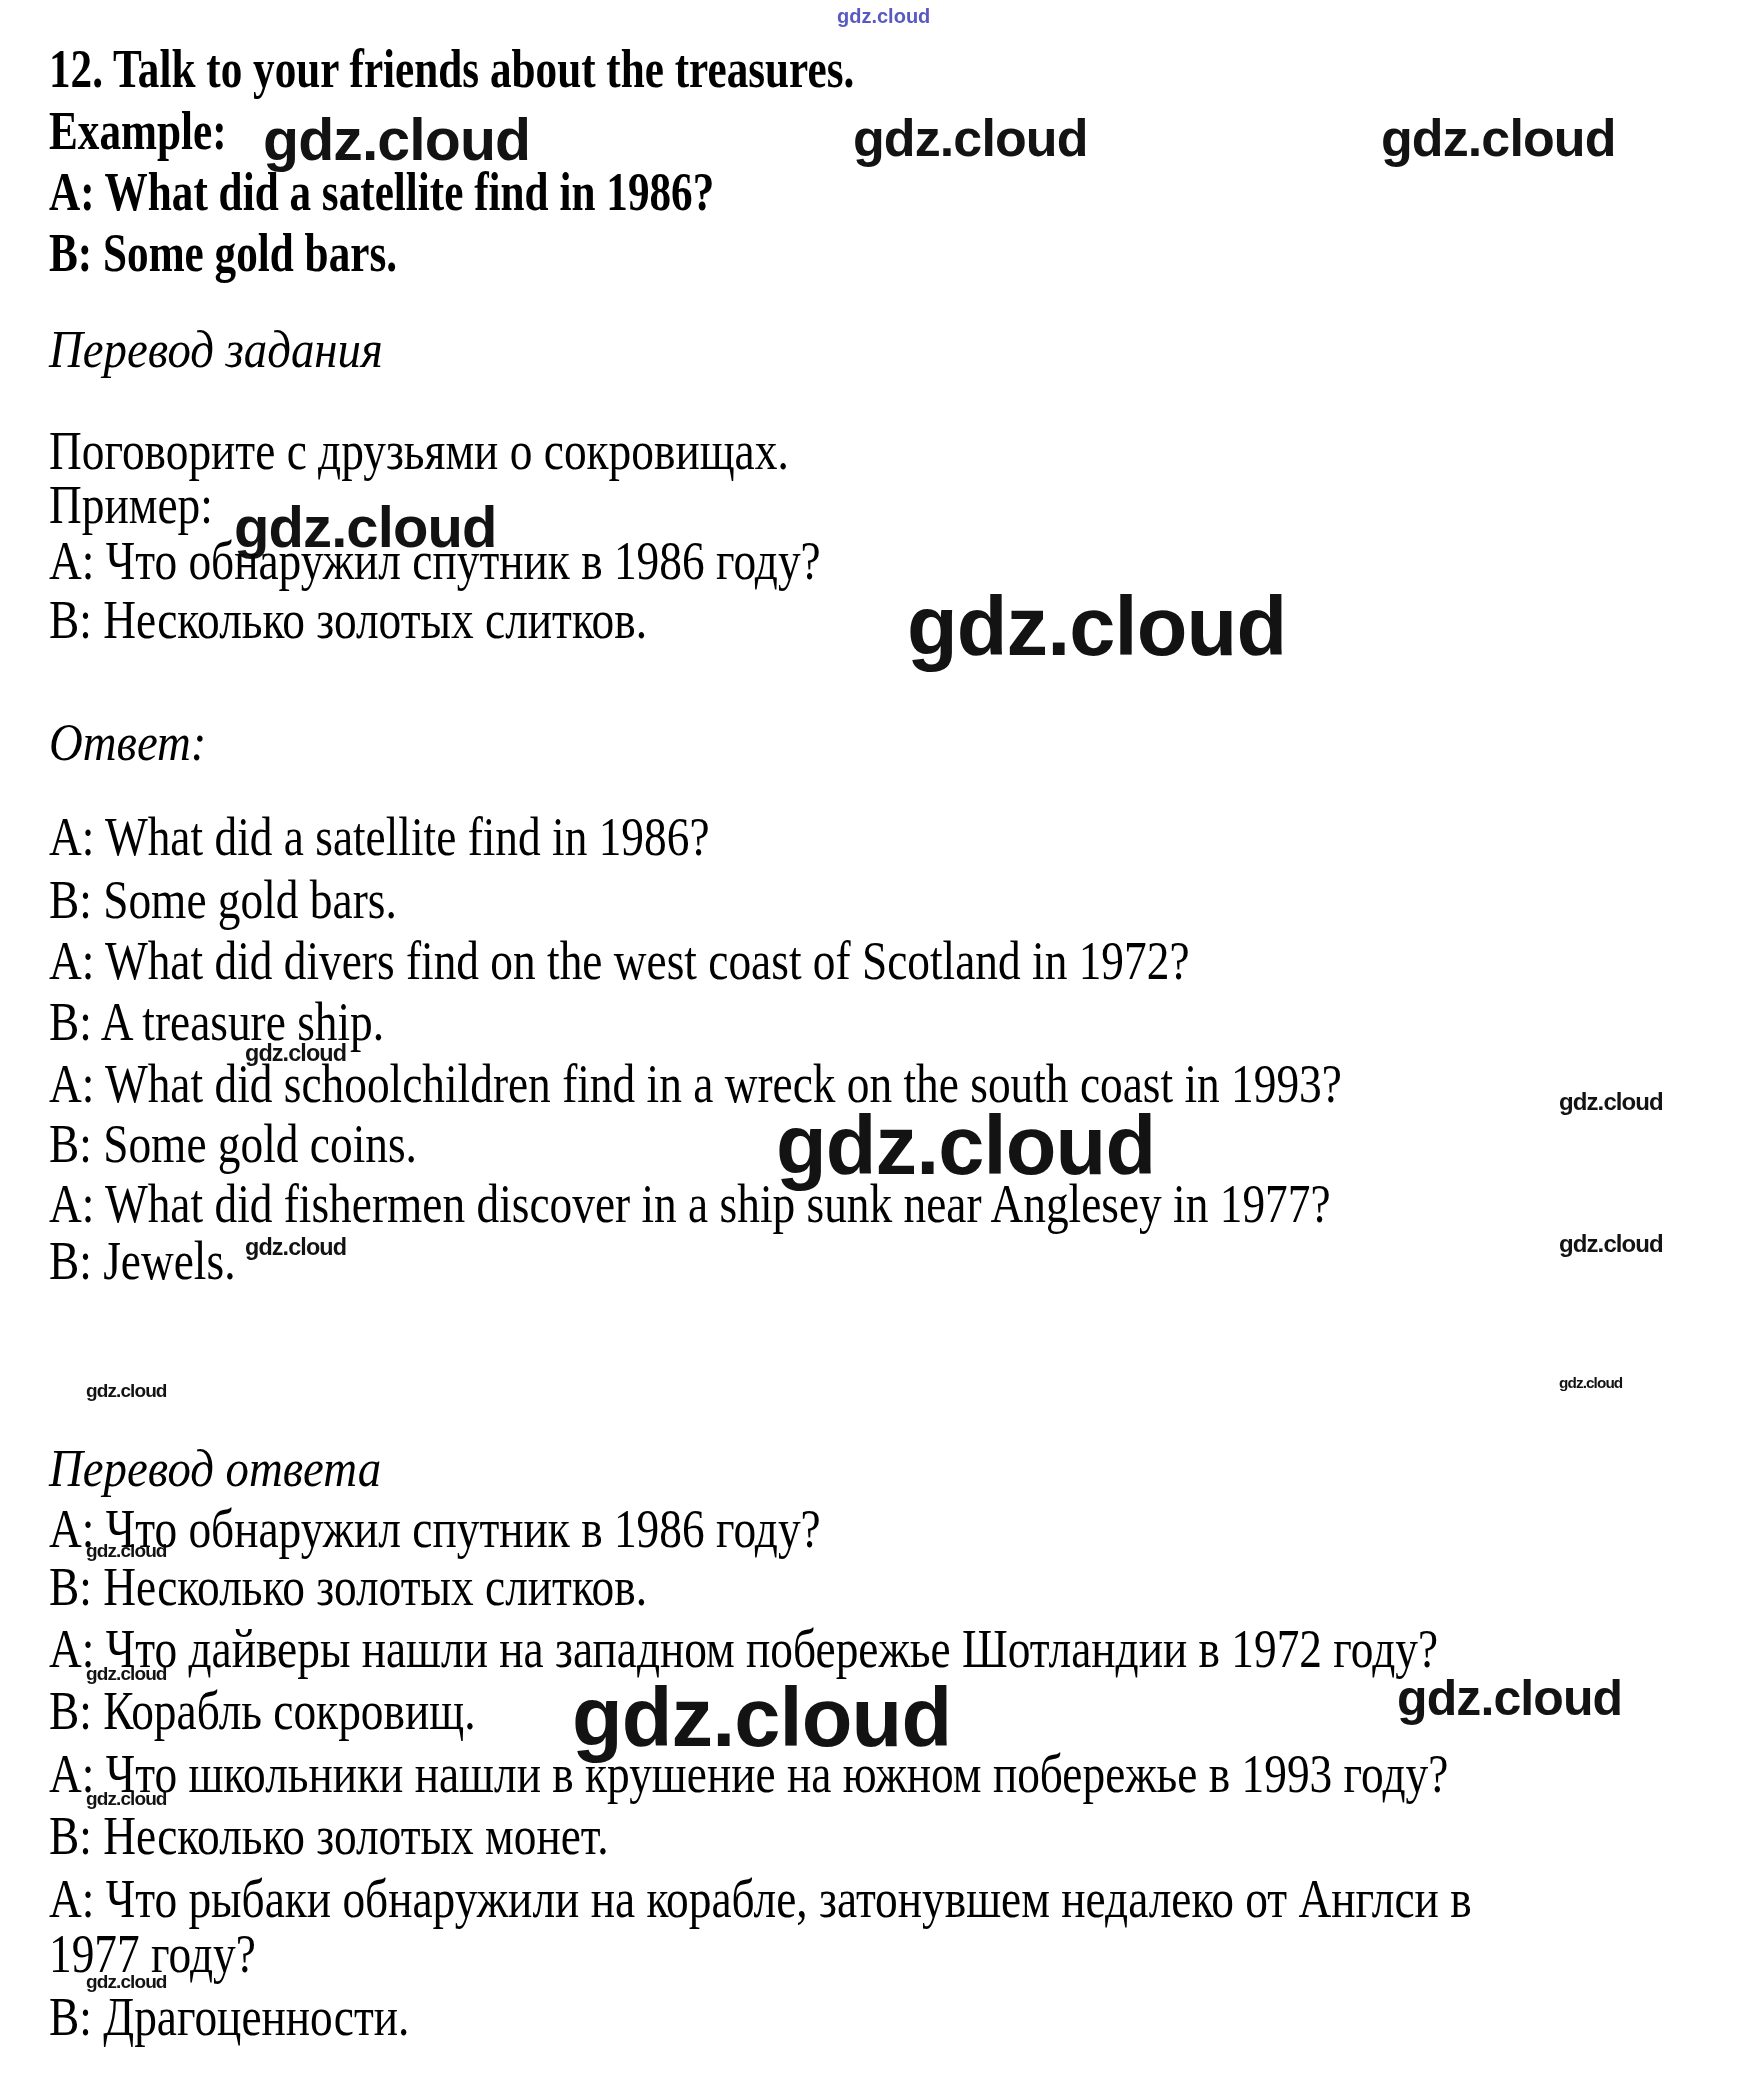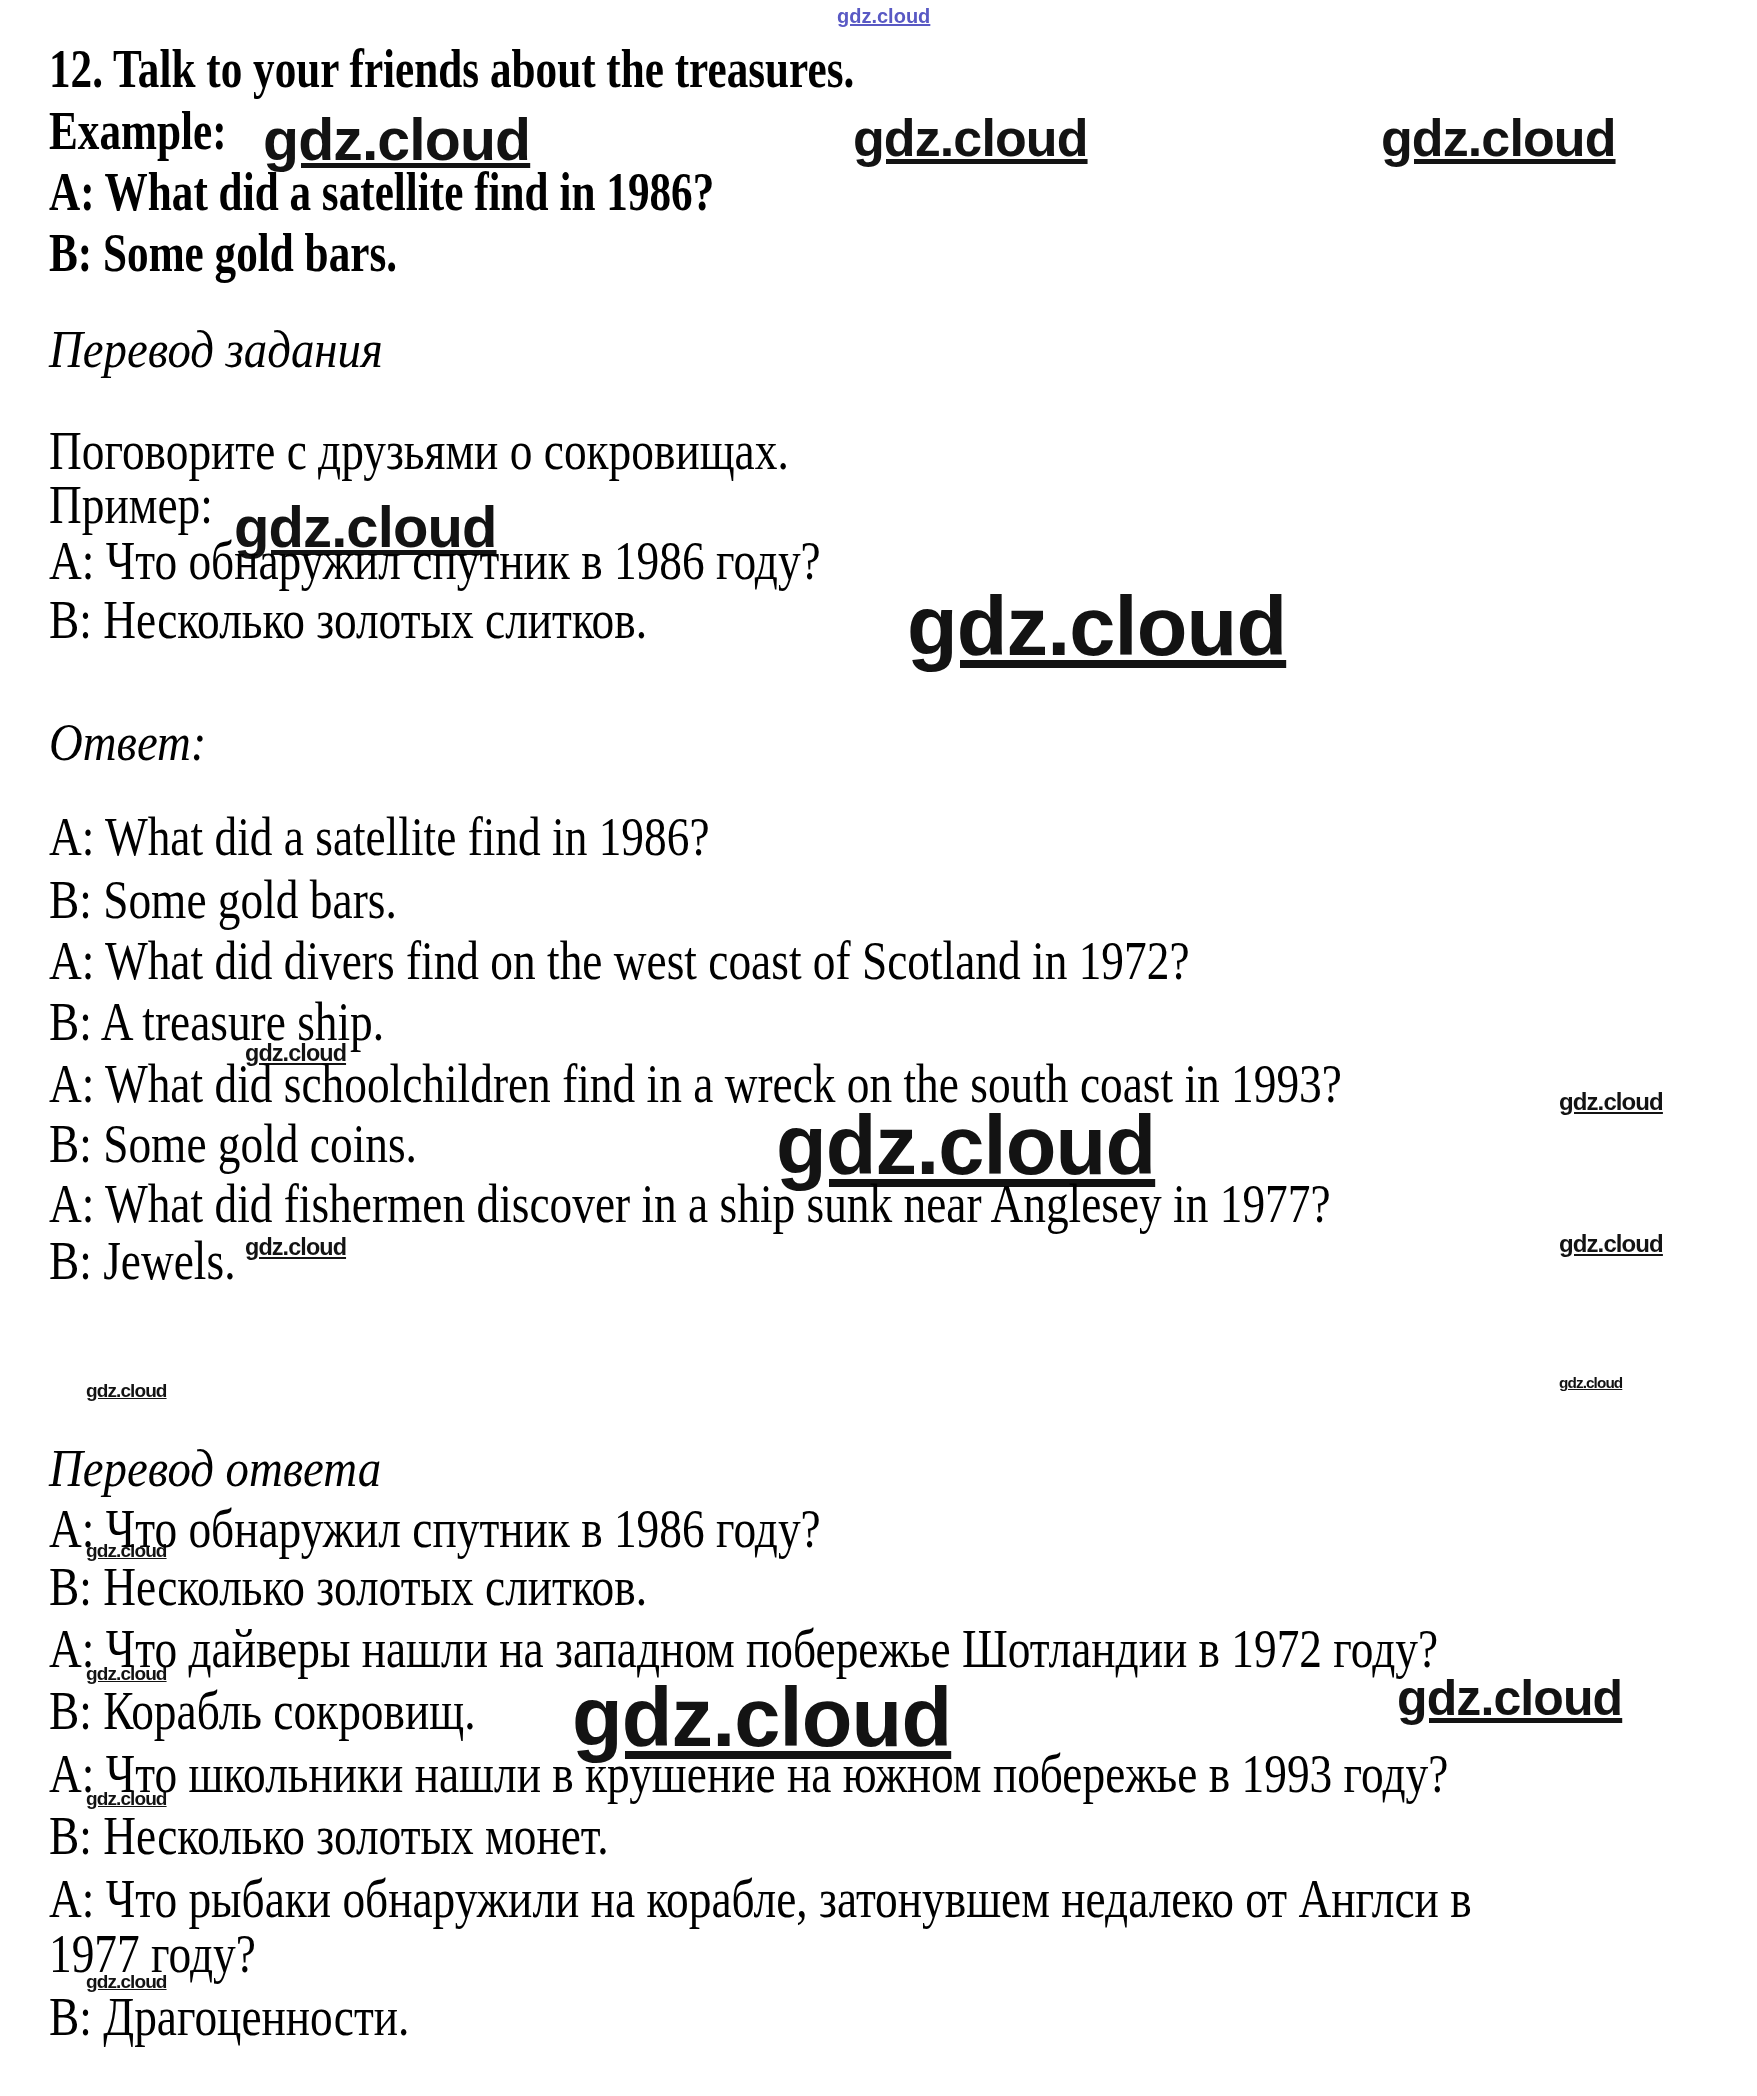--- a/index.html
+++ b/index.html
@@ -23,21 +23,20 @@
   .tl.bold   { font-weight:bold; transform:scaleX(0.80); }
   .tl.italic { font-style:italic; font-size:52px; transform:scaleX(0.90); }
   .wm {
     position:absolute;
     white-space:nowrap;
     font-family:"Liberation Sans","DejaVu Sans",sans-serif;
     font-weight:600;
     color:#131313;
     letter-spacing:-0.9px;
     line-height:1.1;
-    text-decoration:underline;
   }
   .wm.blue { color:#5959c4; font-weight:700; letter-spacing:0; }
 </style>
 </head>
 <body>
 
 <div id="page">
   <div id="watermark-layer">
       <div class="wm blue" style="left: 837px; top: 5.4px; font-size: 20px;">gdz.cloud</div>
       <div class="wm" style="left: 263px; top: 108px; font-size: 59px;">gdz.cloud</div>

